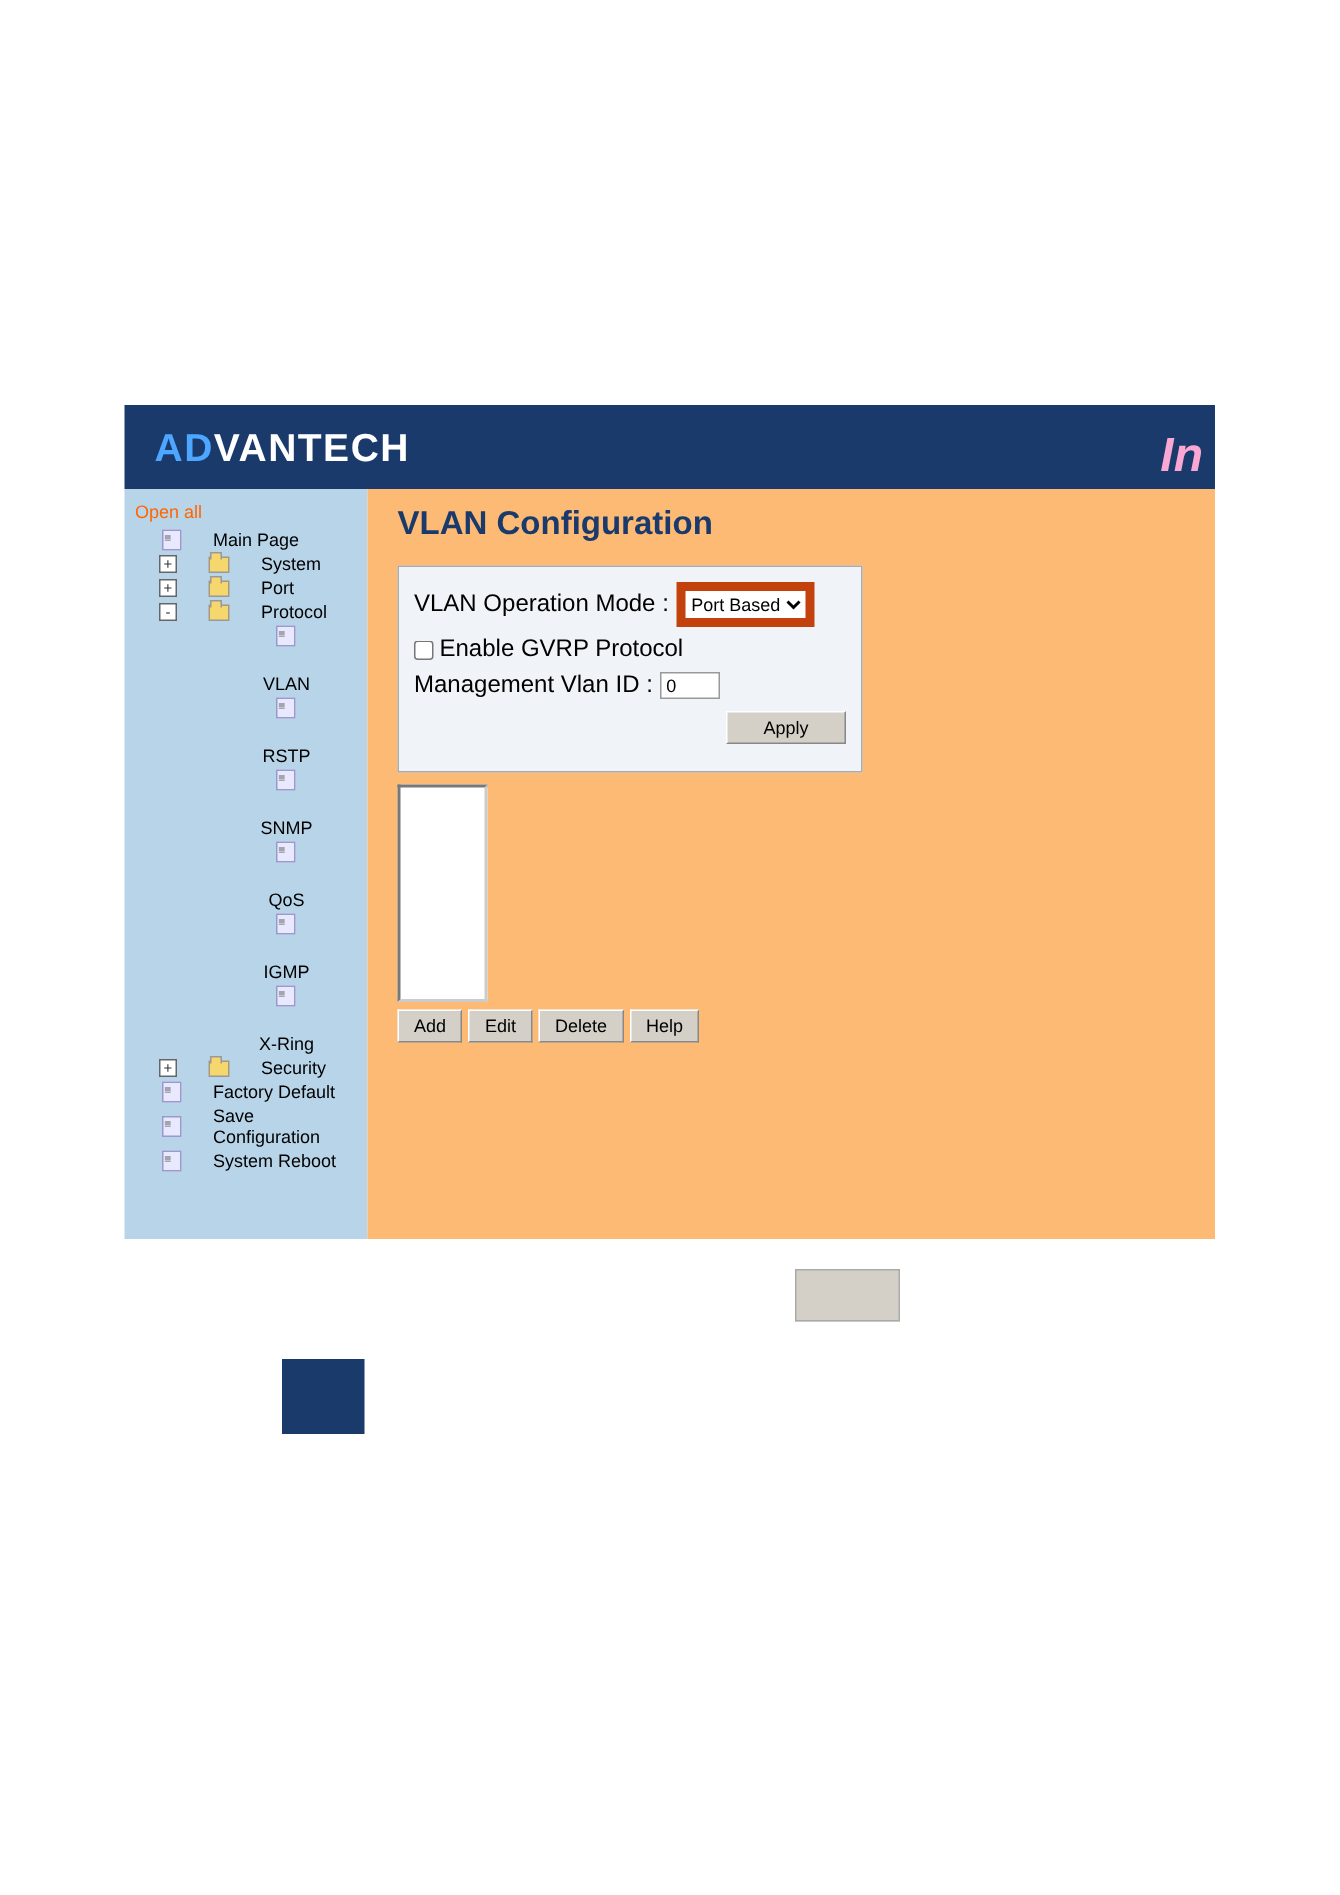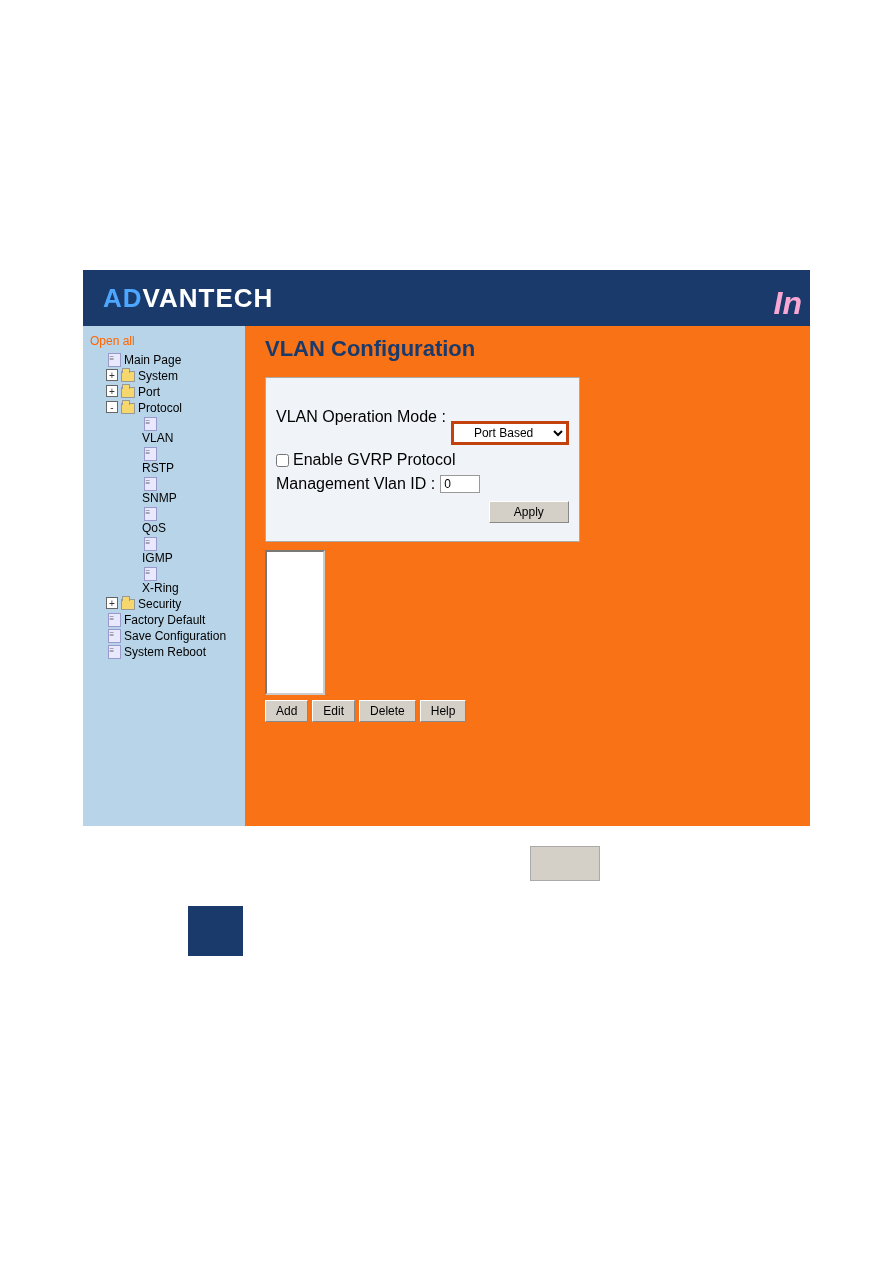--- a/index.html
+++ b/index.html
@@ -56,25 +56,26 @@
     .open-all {
       color: #ff6600;
       font-size: 12px;
       cursor: pointer;
       display: block;
       margin-bottom: 4px;
       padding-left: 2px;
     }
     .nav-item {
       display: flex;
-      align-items: flex-start;
+      align-items: center;
       padding: 1px 0;
       cursor: pointer;
       color: #000000;
       font-size: 12px;
+      gap: 18px;
     }
     .nav-icon {
       width: 16px;
       height: 14px;
       display: inline-flex;
       align-items: center;
       justify-content: center;
       margin-right: 2px;
       flex-shrink: 0;
     }
@@ -127,21 +128,21 @@
       flex-shrink: 0;
       color: #333;
     }
     .indent-1 { padding-left: 18px; }
     .indent-3 { padding-left: 54px; flex-direction: column; }
 
     
     .content {
       flex: 1;
       padding: 10px 20px;
-      background: #f97316;
+      background: #fdba74;
     }
     .page-title {
       font-size: 22px;
       font-weight: bold;
       color: #1a3a6b;
       margin-bottom: 15px;
     }
     .config-section {
       border: 1px solid #aaaaaa;
       padding: 10px;
@@ -155,24 +156,23 @@
       margin-bottom: 6px;
     }
     .config-label {
       font-size: 16px;
       color: #000;
       white-space: nowrap;
     }
     .config-select {
       margin-left: 5px;
       font-size: 12px;
-      border: 3px solid #c2410c;
-      padding: 1px 16px;
+      border: 6px solid #c2410c;
+      padding: 1px 0;
       background: #fff;
-      margin-top: 33px;
     }
     .config-checkbox {
       margin-right: 4px;
     }
     .config-input {
       width: 40px;
       border: 1px solid #999;
       padding: 1px 3px;
       font-size: 12px;
       margin-left: 5px;

